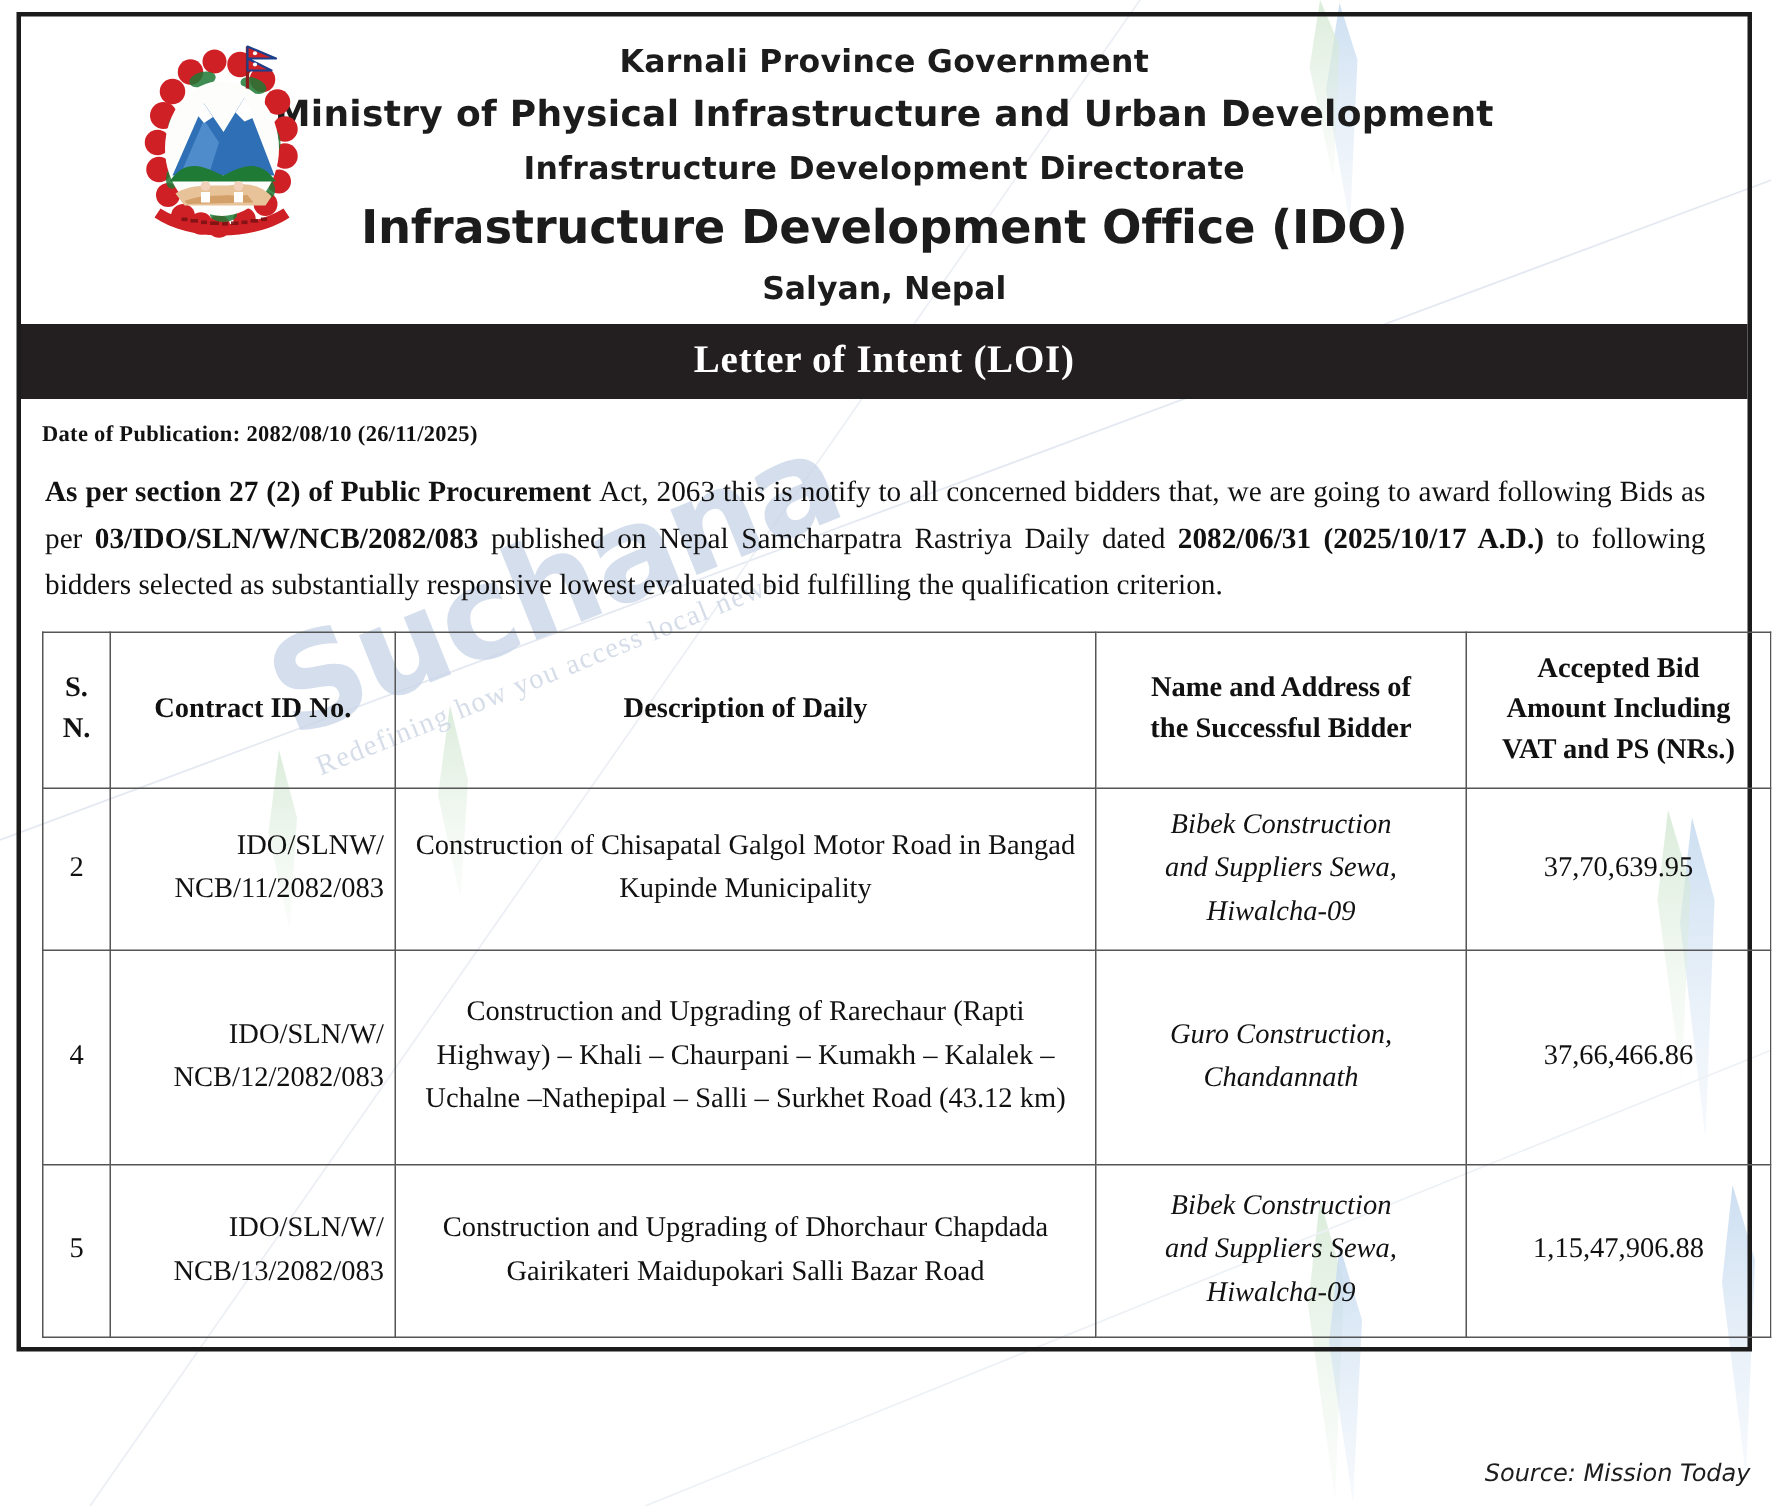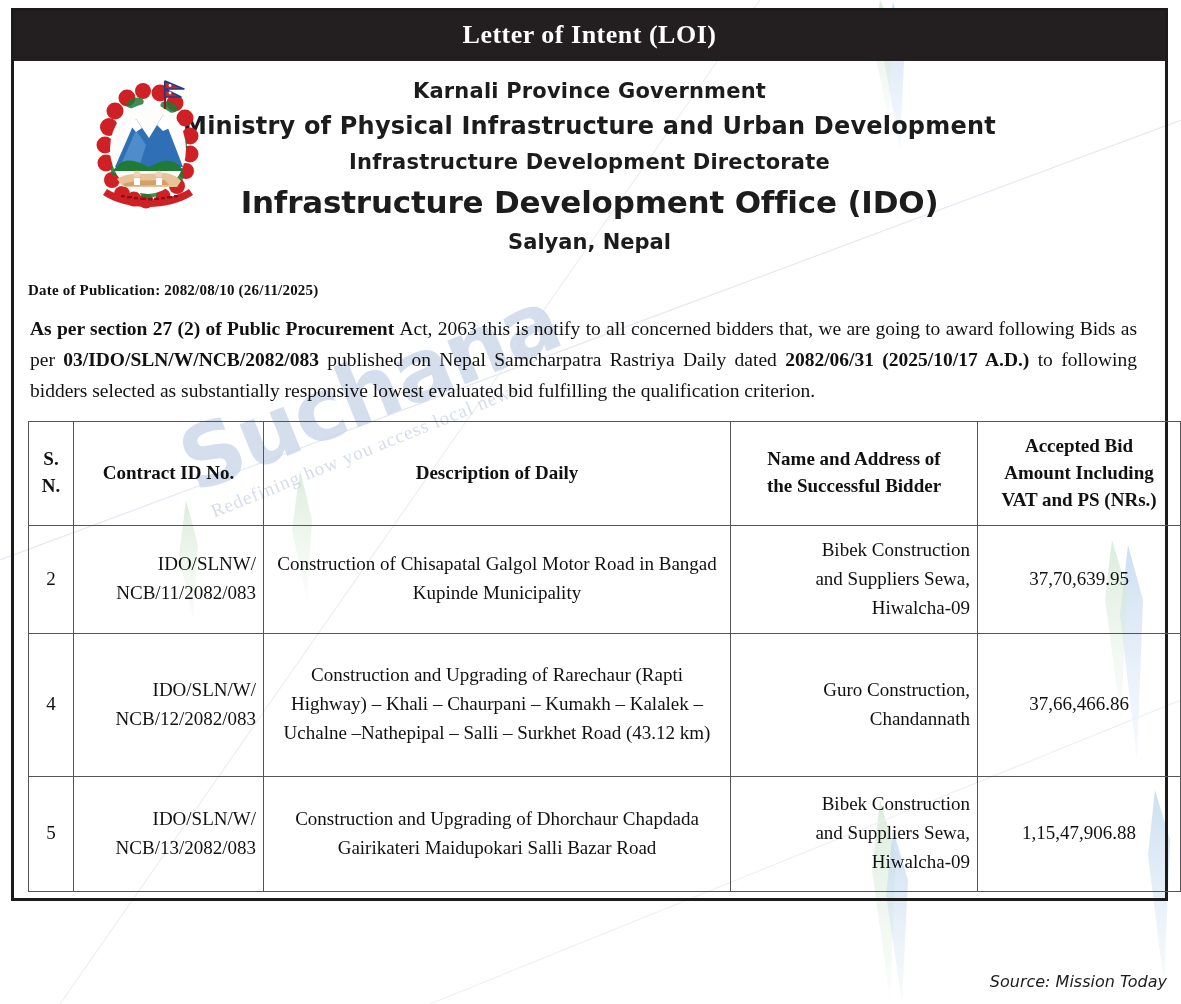--- a/index.html
+++ b/index.html
@@ -172,21 +172,21 @@
   .col-sn    { width: 45px; }
   .col-cid   { width: 190px; }
   .col-desc  { width: 467px; }
   .col-name  { width: 247px; }
   .col-amt   { width: 203px; }
 
   #bid-table tbody td { font-size: 19px; line-height: 1.52; }
   td.c-sn   { text-align: center; }
   td.c-cid  { text-align: right; }
   td.c-desc { text-align: center; }
-  td.c-name { text-align: right; }
+  td.c-name { text-align: center; font-style: italic; }
   td.c-amt  { text-align: center; }
 
   tr.row-1 td { height: 108px; }
   tr.row-2 td { height: 143px; }
   tr.row-3 td { height: 115px; }
 
   
   #office-chief {
     text-align: right;
     font-weight: bold;
@@ -239,24 +239,20 @@
   <line x1="60" y1="1004" x2="760" y2="0" stroke="#eceff4" stroke-width="1.2"></line>
   <line x1="1181" y1="700" x2="430" y2="1004" stroke="#eef1f5" stroke-width="1.2"></line>
 </svg>
 
 <div id="watermark">
   <div class="wm-word">Suchana</div>
   <div class="wm-tag">Redefining how you access local news</div>
 </div>
 
 <div id="doc">
-
-  <div id="loi-banner">
-    <span>Letter of Intent (LOI)</span>
-  </div>
 
   <div id="letterhead">
 
     <svg id="emblem" viewBox="0 0 118 158" xmlns="http://www.w3.org/2000/svg">
 
       <g fill="#cf2026">
         <circle cx="20" cy="52" r="9"></circle>
           <circle cx="16" cy="70" r="8.5"></circle>
         <circle cx="17" cy="88" r="8.5"></circle>
           <circle cx="23" cy="105" r="8"></circle>
@@ -325,20 +321,24 @@
       </g>
     </svg>
 
     <div class="lh-lines">
       <div class="lh-l1">Karnali Province Government</div>
       <div class="lh-l2">Ministry of Physical Infrastructure and Urban Development</div>
       <div class="lh-l3">Infrastructure Development Directorate</div>
       <div class="lh-l4">Infrastructure Development Office (IDO)</div>
       <div class="lh-l5">Salyan, Nepal</div>
     </div>
+  </div>
+
+  <div id="loi-banner">
+    <span>Letter of Intent (LOI)</span>
   </div>
 
   <div id="body-area">
 
     <div id="pub-date">Date of Publication: 2082/08/10 (26/11/2025)</div>
 
     <p id="intro-par"><b>As per section 27 (2) of Public Procurement </b><span>Act, 2063 this is notify  to all concerned bidders that, we are going to award following Bids as per  </span><b>03/IDO/SLN/W/NCB/2082/083</b><span> published on Nepal Samcharpatra Rastriya Daily dated </span><b>2082/06/31 (2025/10/17 A.D.)</b><span> to following bidders selected as substantially responsive lowest evaluated bid fulfilling the qualification criterion.</span></p>
 
     <table id="bid-table">
       <colgroup>

